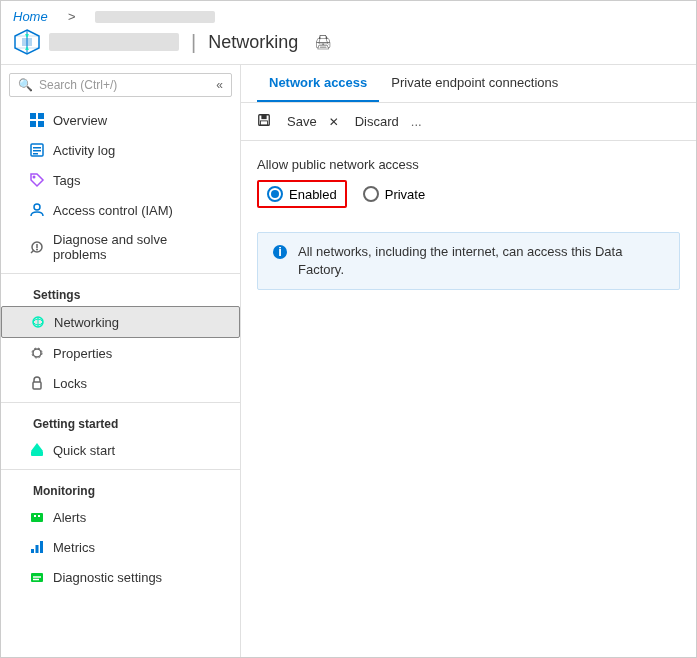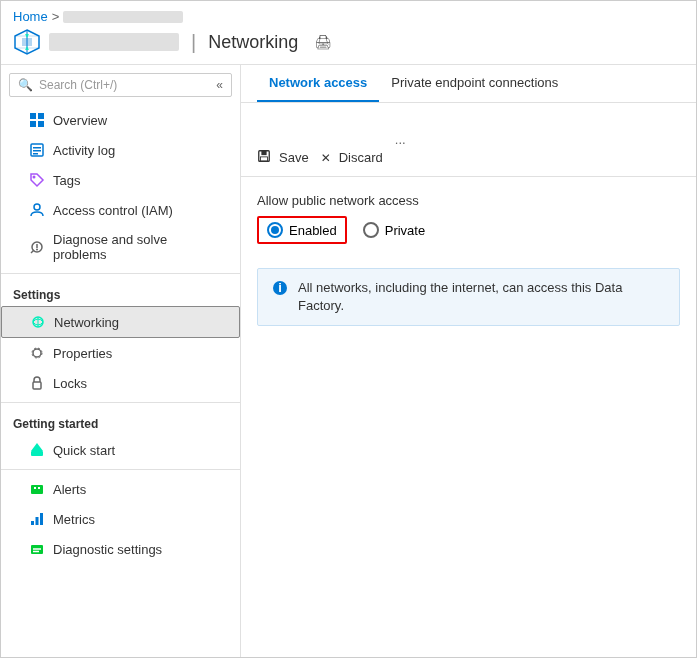--- a/index.html
+++ b/index.html
@@ -1,50 +1,50 @@
 <!DOCTYPE html>
 <html><head>
   <meta charset="utf-8">
   <style>
     * { box-sizing: border-box; margin: 0; padding: 0; font-family: 'Segoe UI', Arial, sans-serif; font-size: 13px; }
     body { background: #fff; width: 697px; height: 658px; overflow: hidden; }
     .app-container { display: flex; flex-direction: column; height: 658px; border: 1px solid #ccc; }
     
     
     .header { padding: 8px 12px; border-bottom: 1px solid #e0e0e0; display: flex; align-items: center; gap: 8px; }
-    .breadcrumb { display: flex; align-items: center; gap: 4px; color: #0078d4; font-size: 12px; }
+    .breadcrumb { display: flex; align-items: center; gap: 20px; color: #0078d4; font-size: 12px; font-style: italic; }
     .header-title { display: flex; align-items: center; gap: 8px; }
     
     
     .main-layout { display: flex; flex: 1; overflow: hidden; }
     
     
     .sidebar { width: 240px; border-right: 1px solid #e0e0e0; display: flex; flex-direction: column; overflow-y: auto; background: #fff; flex-shrink: 0; }
     .search-box { margin: 8px; display: flex; align-items: center; border: 1px solid #ccc; border-radius: 2px; padding: 4px 8px; gap: 6px; }
     .search-box input { border: none; outline: none; flex: 1; font-size: 12px; color: #333; }
     .search-box input::placeholder { color: #999; }
     .collapse-btn { color: #666; cursor: pointer; font-size: 12px; }
     
     .nav-item { display: flex; align-items: center; gap: 8px; padding: 7px 28px; cursor: pointer; color: #333; }
     .nav-item.active-selected { background: #e8e8e8; border: 1.5px solid #666; }
     .nav-icon { width: 16px; height: 16px; display: flex; align-items: center; justify-content: center; flex-shrink: 0; }
     .nav-label { font-size: 13px; }
     
-    .section-label { padding: 10px 12px 4px 12px; font-weight: 600; font-size: 12px; color: #333; }
+    .section-label { padding: 10px 12px 4px 12px; font-weight: 600; font-size: 12px; color: #333; margin-left: 20px; }
     .section-divider { border: none; border-top: 1px solid #e0e0e0; margin: 4px 0; }
     
     
     .content { flex: 1; overflow-y: auto; display: flex; flex-direction: column; }
     
     .tabs-bar { display: flex; align-items: center; border-bottom: 1px solid #e0e0e0; padding: 0 16px; text-align: right; }
     .tab { padding: 10px 12px; cursor: pointer; font-size: 13px; color: #333; border-bottom: 2px solid transparent; }
     .tab.active { color: #0078d4; border-bottom: 2px solid #0078d4; font-weight: 600; }
     
     .toolbar { display: flex; align-items: center; gap: 12px; padding: 10px 16px; border-bottom: 1px solid #e0e0e0; }
-    .toolbar-btn { display: flex; align-items: center; gap: 8px; cursor: pointer; color: #333; font-size: 13px; background: none; border: none; margin-top: 36px; }
+    .toolbar-btn { display: flex; align-items: center; gap: 16px; cursor: pointer; color: #333; font-size: 13px; background: none; border: none; }
     .more-btn { cursor: pointer; color: #666; }
     
     .form-section { padding: 16px; }
     .field-label { font-size: 13px; color: #333; margin-bottom: 8px; }
     .radio-group { display: flex; align-items: center; gap: 16px; }
     .radio-option { display: flex; align-items: center; gap: 6px; cursor: pointer; }
     .radio-option.highlighted { border: 2px solid #e00; padding: 4px 8px; border-radius: 2px; }
     .radio-dot { width: 16px; height: 16px; border-radius: 50%; border: 2px solid #0078d4; display: flex; align-items: center; justify-content: center; flex-shrink: 0; }
     .radio-dot.filled::after { content: ''; width: 8px; height: 8px; border-radius: 50%; background: #0078d4; display: block; }
     .radio-dot.empty { border-color: #666; }
@@ -195,20 +195,21 @@
         <span class="nav-icon">
           <svg width="16" height="16" viewBox="0 0 16 16">
               <rect x="2" y="9" width="12" height="5" rx="1" fill="#0eb"></rect>
               <polygon points="8,1 14,9 2,9" fill="#0eb"></polygon>
             </svg>
         </span>
         <span class="nav-label">Quick start</span>
       </div>
 
       <hr class="section-divider">
+      <div class="section-label">Monitoring</div>
 
       <div class="nav-item">
         <span class="nav-icon">
           <svg width="16" height="16" viewBox="0 0 16 16">
               <rect x="2" y="4" width="12" height="9" rx="1" fill="#0c3"></rect>
               <rect x="5" y="6" width="2" height="2" fill="#fff"></rect>
               <rect x="9" y="6" width="2" height="2" fill="#fff"></rect>
             </svg>
         </span>
         <span class="nav-label">Alerts</span>

